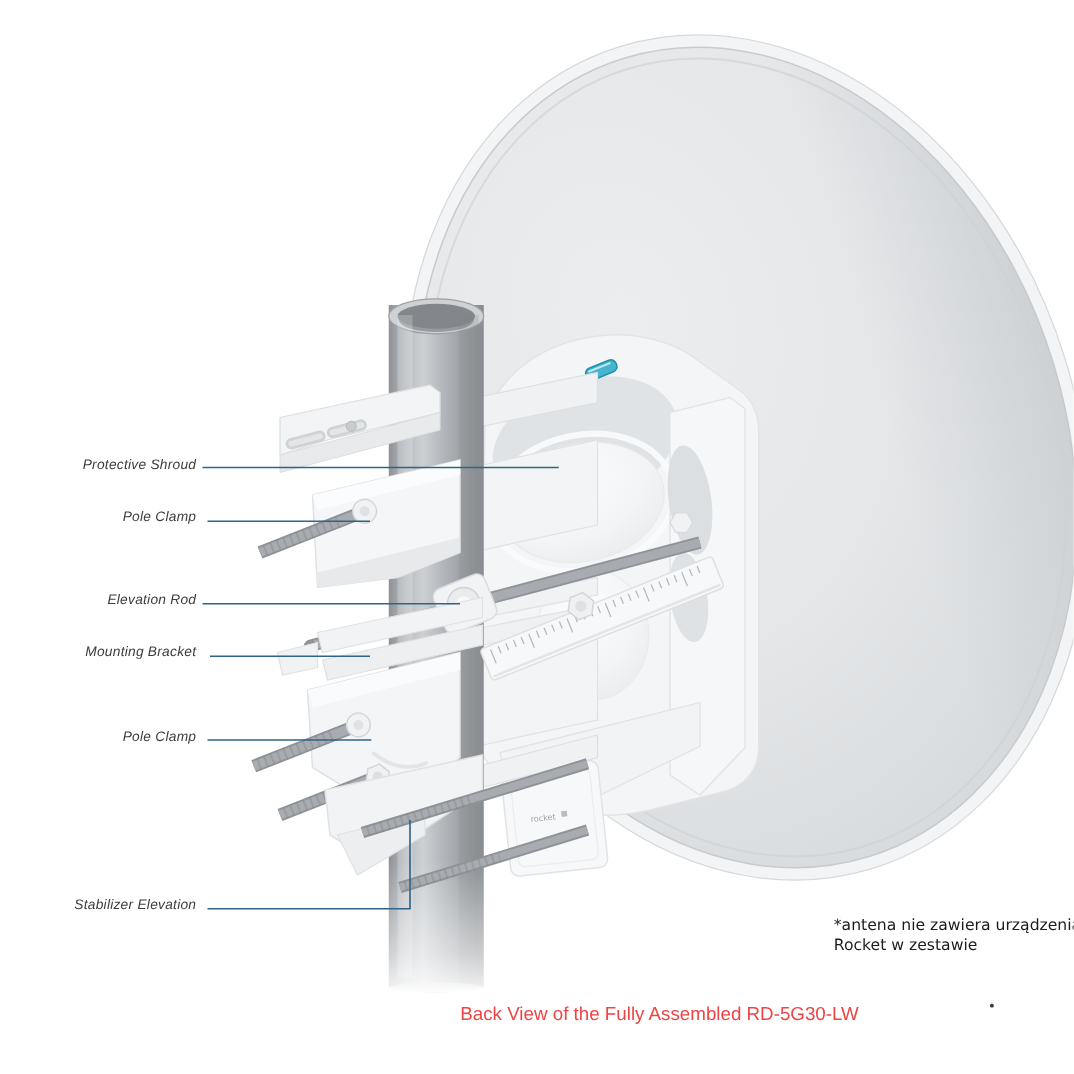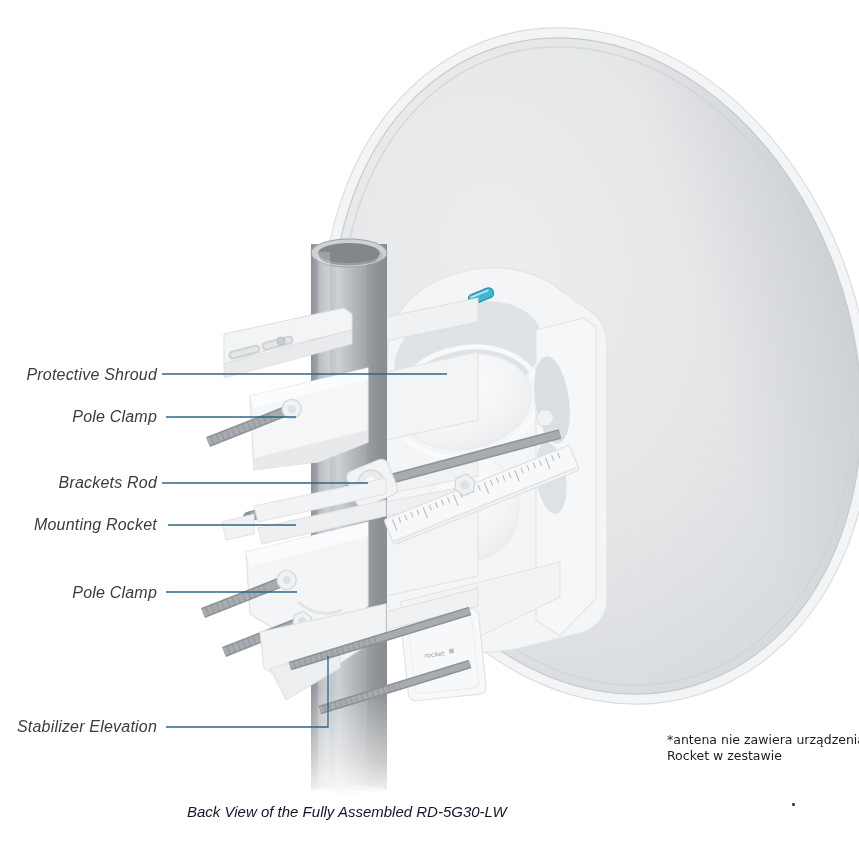--- a/index.html
+++ b/index.html
@@ -1,23 +1,23 @@
 <!DOCTYPE html>
 <html><head>
 <meta charset="utf-8">
 <style>
   html,body{margin:0;padding:0;background:#fff;}
   #stage{position:relative;width:859px;height:859px;background:#ffffff;overflow:hidden;
          font-family:"Liberation Sans",sans-serif;}
   #art{position:absolute;left:0;top:0;}
   .part-label{position:absolute;right:702px;white-space:nowrap;text-align:center;
-              font-style:italic;font-size:16px;letter-spacing:.2px;color:#3c3c3c;
+              font-style:italic;font-size:11px;letter-spacing:.2px;color:#3c3c3c;
               font-family:"Liberation Sans",sans-serif;}
-  .caption{position:absolute;left:187px;top:803px;width:500px;text-align:left;
-           font-style:italic;font-size:15px;color:#0f172a;}
+  .caption{position:absolute;left:187px;top:803px;width:500px;text-align:right;
+           font-size:15px;color:#ef4444;}
   .footnote{position:absolute;left:667px;top:732px;width:200px;
             font-family:"DejaVu Sans",sans-serif;font-size:12.5px;line-height:15.5px;color:#1c1c1c;}
   .footnote span{display:block;}
   .stray-dot{position:absolute;left:792px;top:803px;width:2.5px;height:2.5px;
              border-radius:50%;background:#3a3a3a;}
 </style>
 </head>
 <body>
 
 <div id="stage">
@@ -236,22 +236,22 @@
     <line x1="166" y1="417" x2="296" y2="417"></line>
     <line x1="162" y1="483" x2="368" y2="483"></line>
     <line x1="168" y1="525" x2="296" y2="525"></line>
     <line x1="166" y1="592" x2="297" y2="592"></line>
     <polyline points="166,727 328,727 328,656"></polyline>
   </g>
 </svg>
 
 <div class="part-label" style="top:366px">Protective Shroud</div>
 <div class="part-label" style="top:408px">Pole Clamp</div>
-<div class="part-label" style="top:474px">Brackets Rod</div>
-<div class="part-label" style="top:516px">Mounting Rocket</div>
+<div class="part-label" style="top:474px">Elevation Rod</div>
+<div class="part-label" style="top:516px">Mounting Bracket</div>
 <div class="part-label" style="top:584px">Pole Clamp</div>
 <div class="part-label" style="top:718px">Stabilizer Elevation</div>
 
 <div class="caption">Back View of the Fully Assembled RD-5G30-LW</div>
 
 <div class="footnote">
   <span>*antena nie zawiera urządzenia</span>
   <span>Rocket w zestawie</span>
 </div>
 

